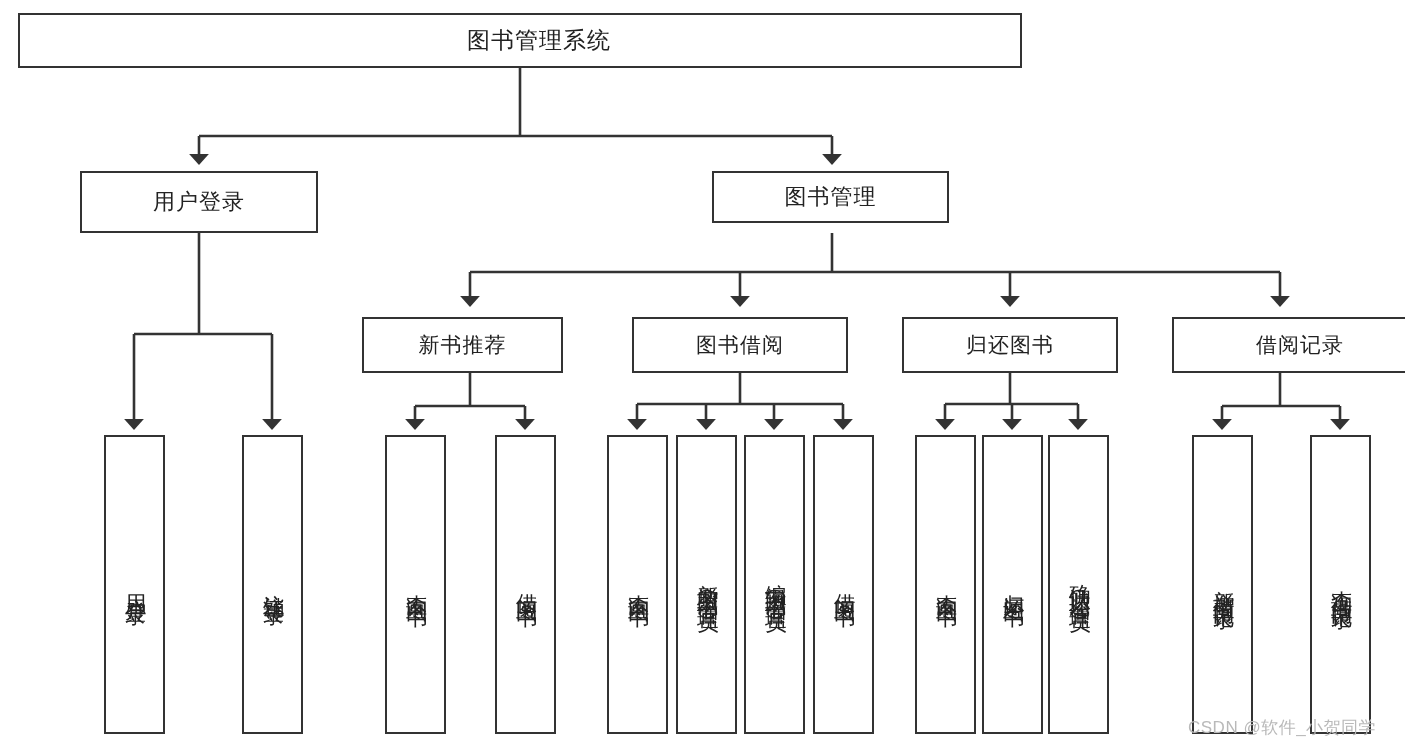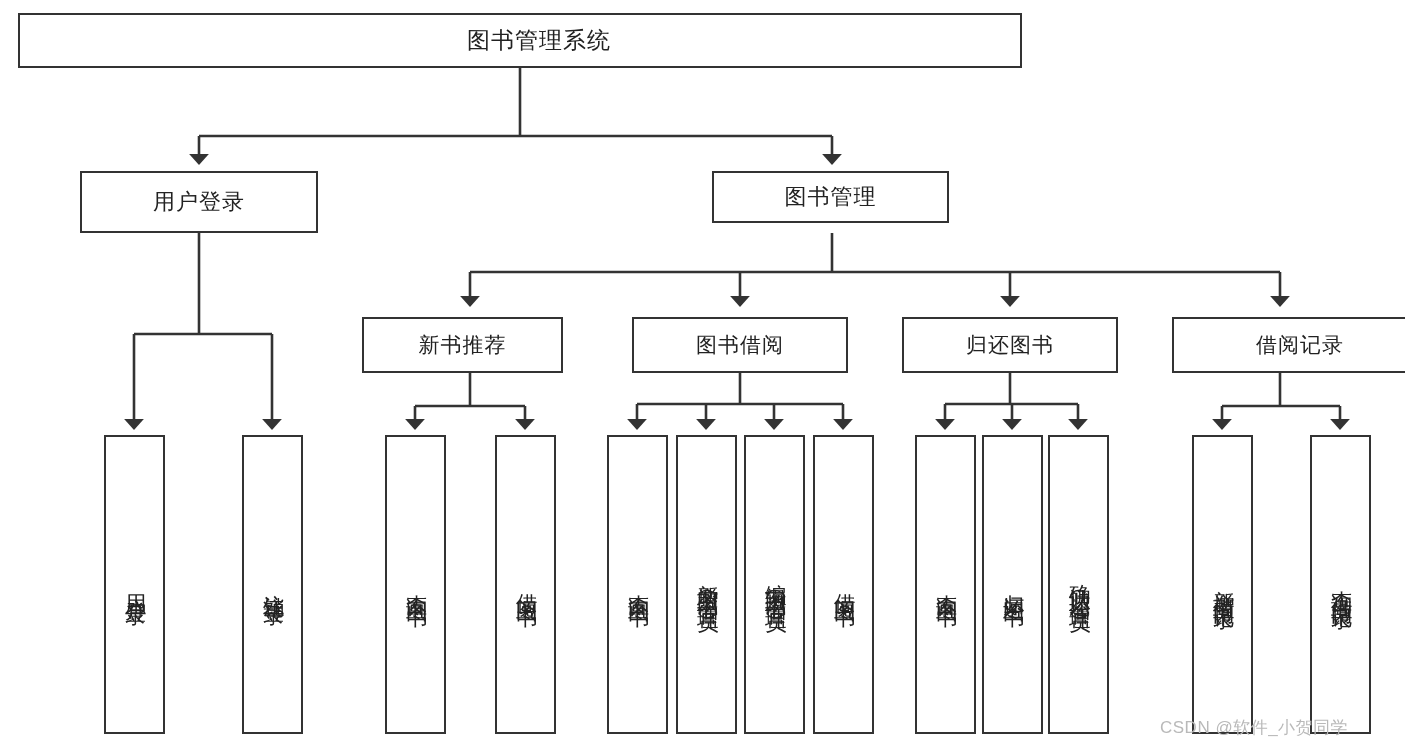--- a/index.html
+++ b/index.html
@@ -180,15 +180,15 @@
     <span class="node-label">确认归还（管理员）</span>
   </div>
 
   <div class="node leaf" style="left:1192px; top:435px; width:61px; height:299px;">
     <span class="node-label">新增借阅记录</span>
   </div>
   <div class="node leaf" style="left:1310px; top:435px; width:61px; height:299px;">
     <span class="node-label">查询借阅记录</span>
   </div>
 
-  <div class="watermark" style="left:1160px; top:716px;">CSDN @软件_小贺同学</div>
+  <div class="watermark" style="left:1188px; top:716px;">CSDN @软件_小贺同学</div>
 
 </div>
 
 </body></html>

